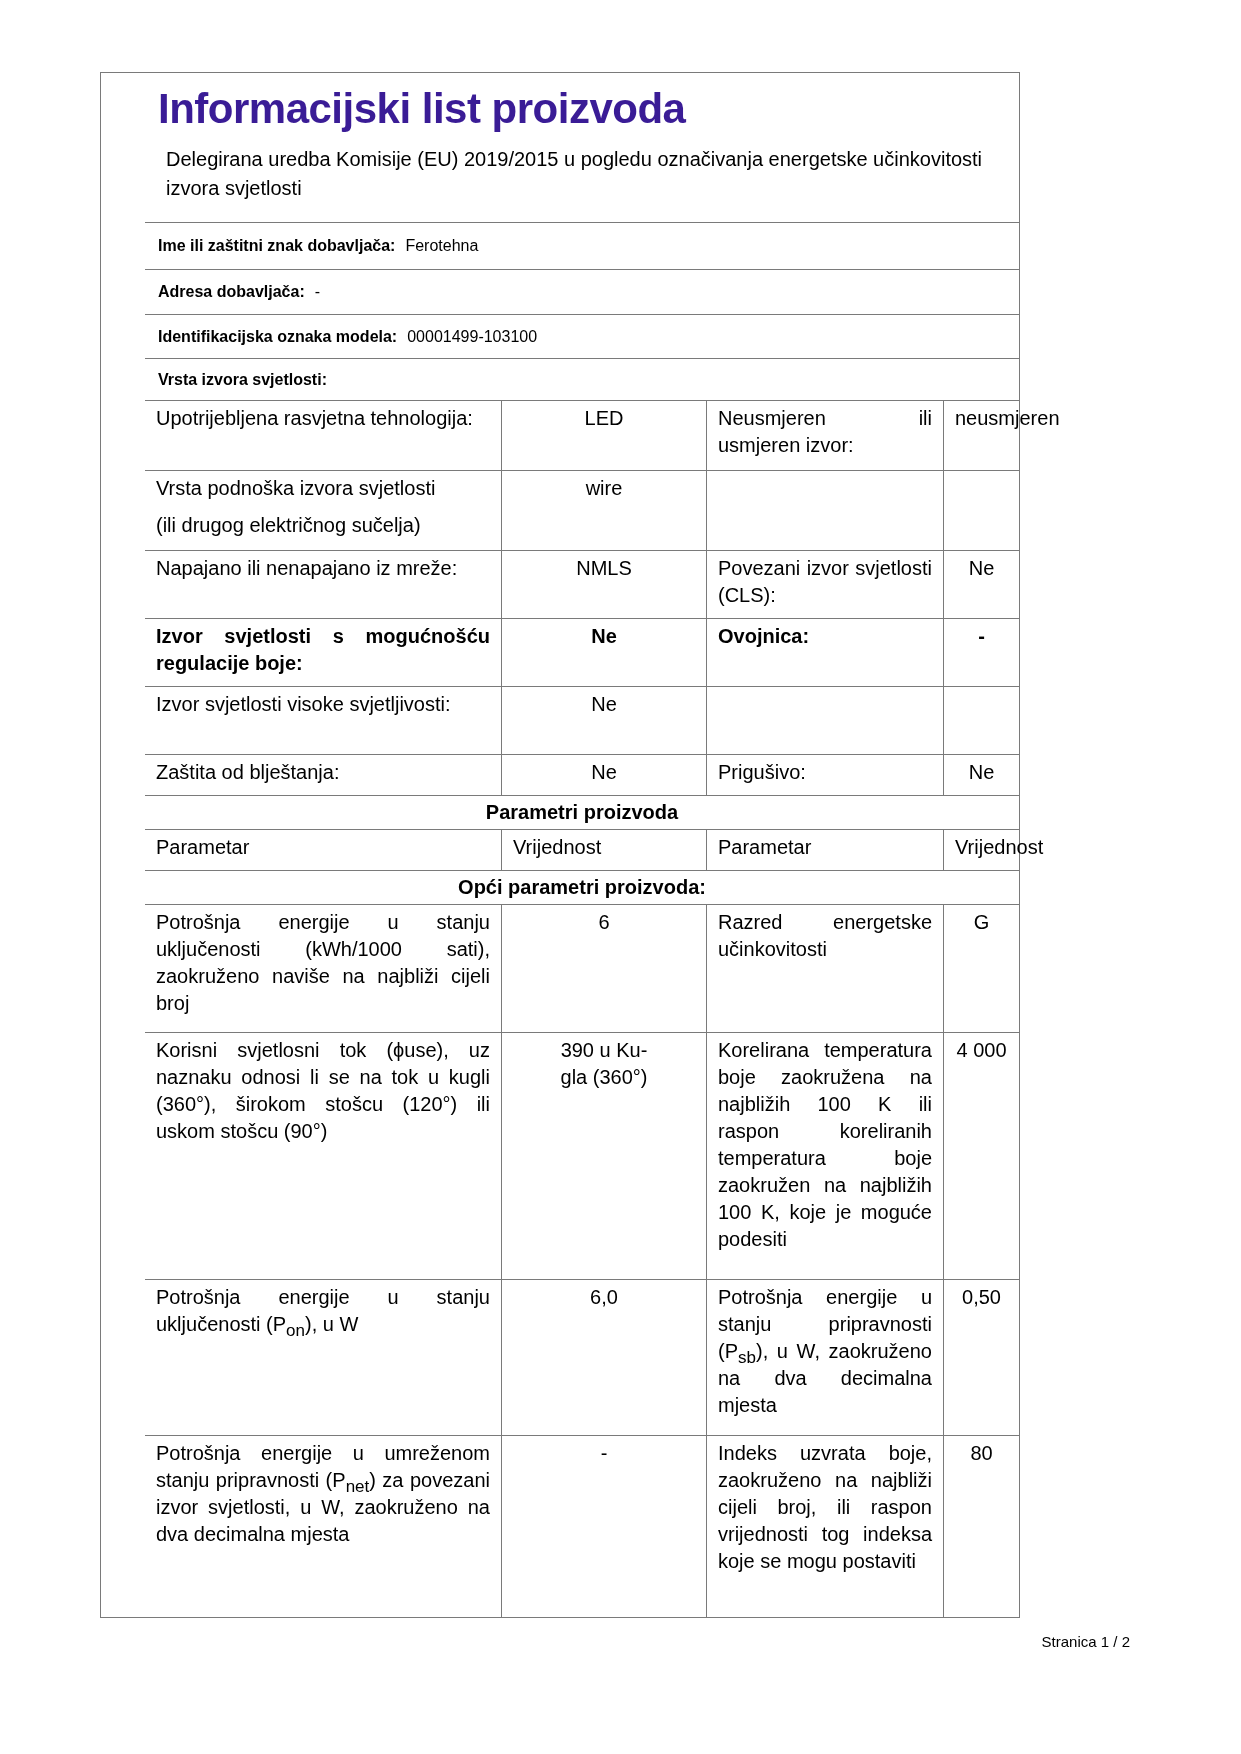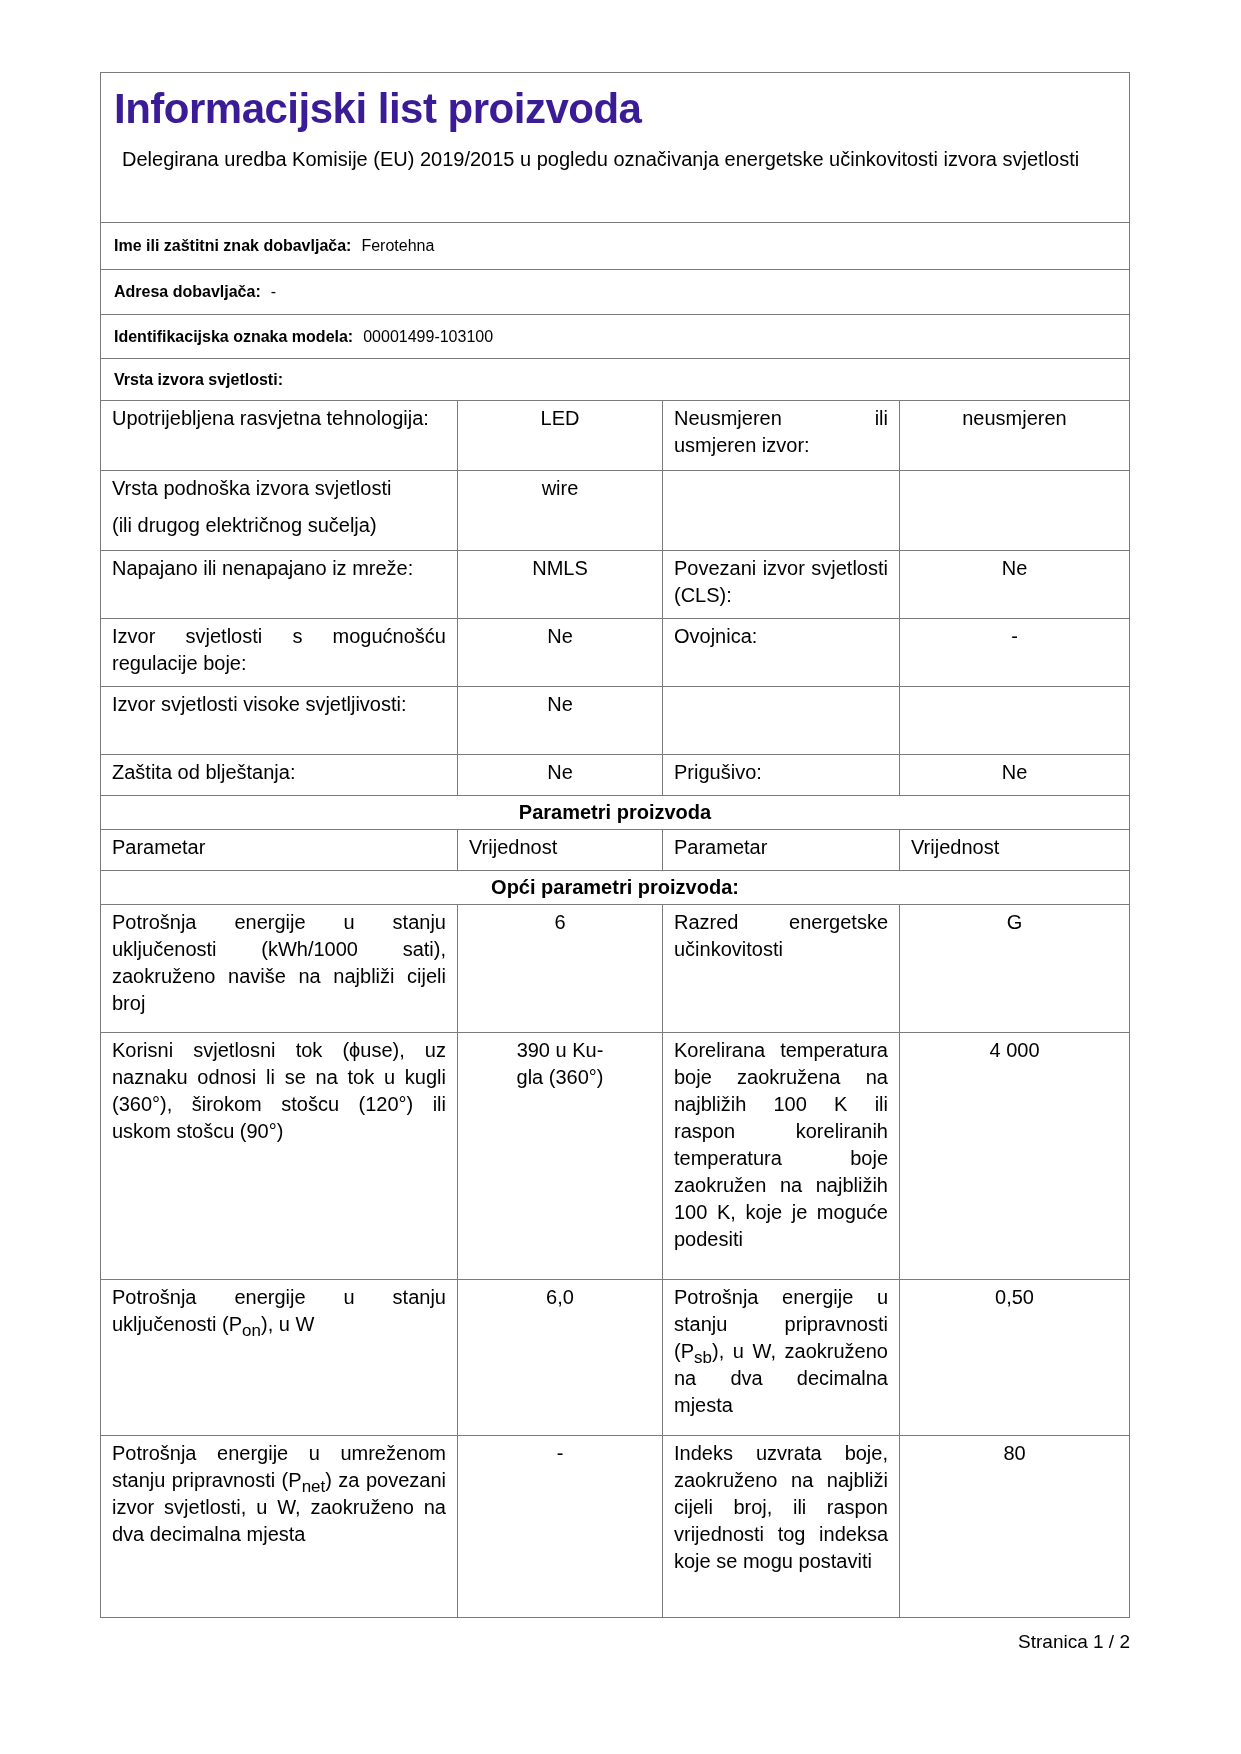--- a/index.html
+++ b/index.html
@@ -3,23 +3,24 @@
 <meta charset="utf-8">
 <style>
   html,body { margin:0; padding:0; }
   body {
     width:1241px; height:1754px; position:relative;
     background:#ffffff; color:#000;
     font-family:"Liberation Sans", sans-serif;
     --title-color:#3a1c96; --border-color:#7a7a7a;
   }
   .sheet {
-    position:absolute; left:100px; top:72px; width:1030px;
+    position:absolute; left:100px; top:72px; width:920px;
     border:1px solid var(--border-color); box-sizing:border-box;
     background:#fff;
+    padding-left:44px;
   }
   .row { border-top:1px solid var(--border-color); box-sizing:border-box; }
   .row:first-child { border-top:none; }
 
   .title-block { padding:12px 13px 8px 13px; min-height:149px; }
   .doc-title {
     margin:0 0 12px 0; font-size:42px; line-height:48px;
     font-weight:bold; color:var(--title-color); letter-spacing:-0.5px;
   }
   .doc-subtitle { margin:8px; font-size:20px; line-height:29px; }
@@ -40,21 +41,21 @@
   .center-head {
     text-align:center; font-weight:bold; font-size:20px;
     line-height:27px; padding:3px 0;
   }
   sub { font-size:17px; line-height:0; }
   .block { display:block; }
   .block.gap { margin-top:10px; }
 
   .footer {
     position:absolute; top:1632px; right:111px;
-    font-size:19px; line-height:20px; color:#000;
+    font-size:15px; line-height:20px; color:#000;
   }
 </style>
 </head>
 <body style="--title-color: #3a1c96; --border-color: #7a7a7a;">
 
 <div class="sheet">
 
   <div class="row title-block">
     <h1 class="doc-title">Informacijski list proizvoda</h1>
     <p class="doc-subtitle">Delegirana uredba Komisije (EU) 2019/2015 u pogledu označivanja energetske učinkovitosti izvora svjetlosti</p>
@@ -94,21 +95,21 @@
     <div class="cell v"></div>
   </div>
 
   <div class="row grid4" style="min-height:65px;">
     <div class="cell p">Napajano ili nenapajano iz mreže:</div>
     <div class="cell v">NMLS</div>
     <div class="cell p">Povezani izvor svjetlosti (CLS):</div>
     <div class="cell v">Ne</div>
   </div>
 
-  <div class="row grid4" style="min-height:64px;">
+  <div class="row grid4" style="min-height:64px;font-weight:bold;">
     <div class="cell p">Izvor svjetlosti s mogućnošću regulacije boje:</div>
     <div class="cell v">Ne</div>
     <div class="cell p">Ovojnica:</div>
     <div class="cell v">-</div>
   </div>
 
   <div class="row grid4" style="min-height:68px;">
     <div class="cell p">Izvor svjetlosti visoke svjetljivosti:</div>
     <div class="cell v">Ne</div>
     <div class="cell p"></div>

